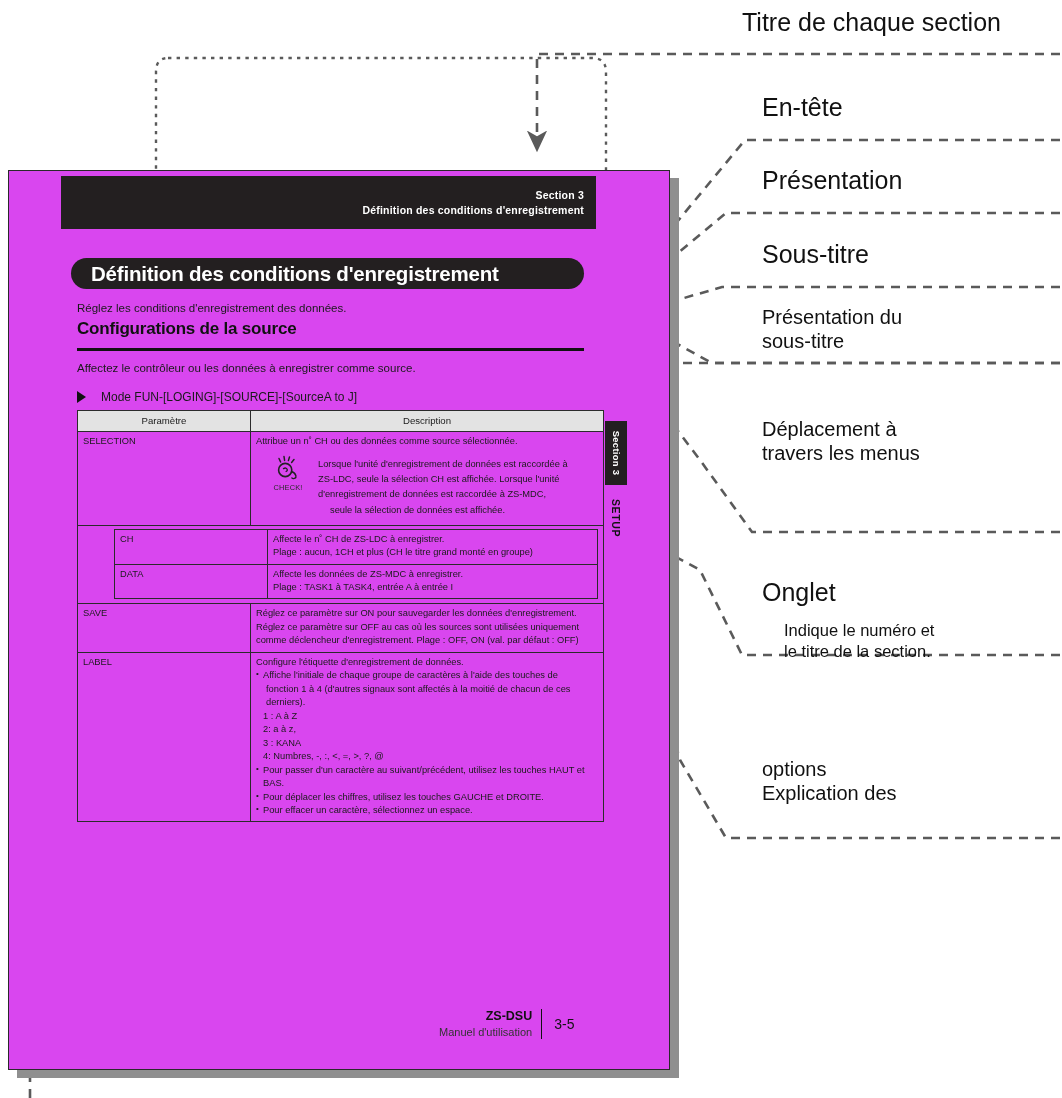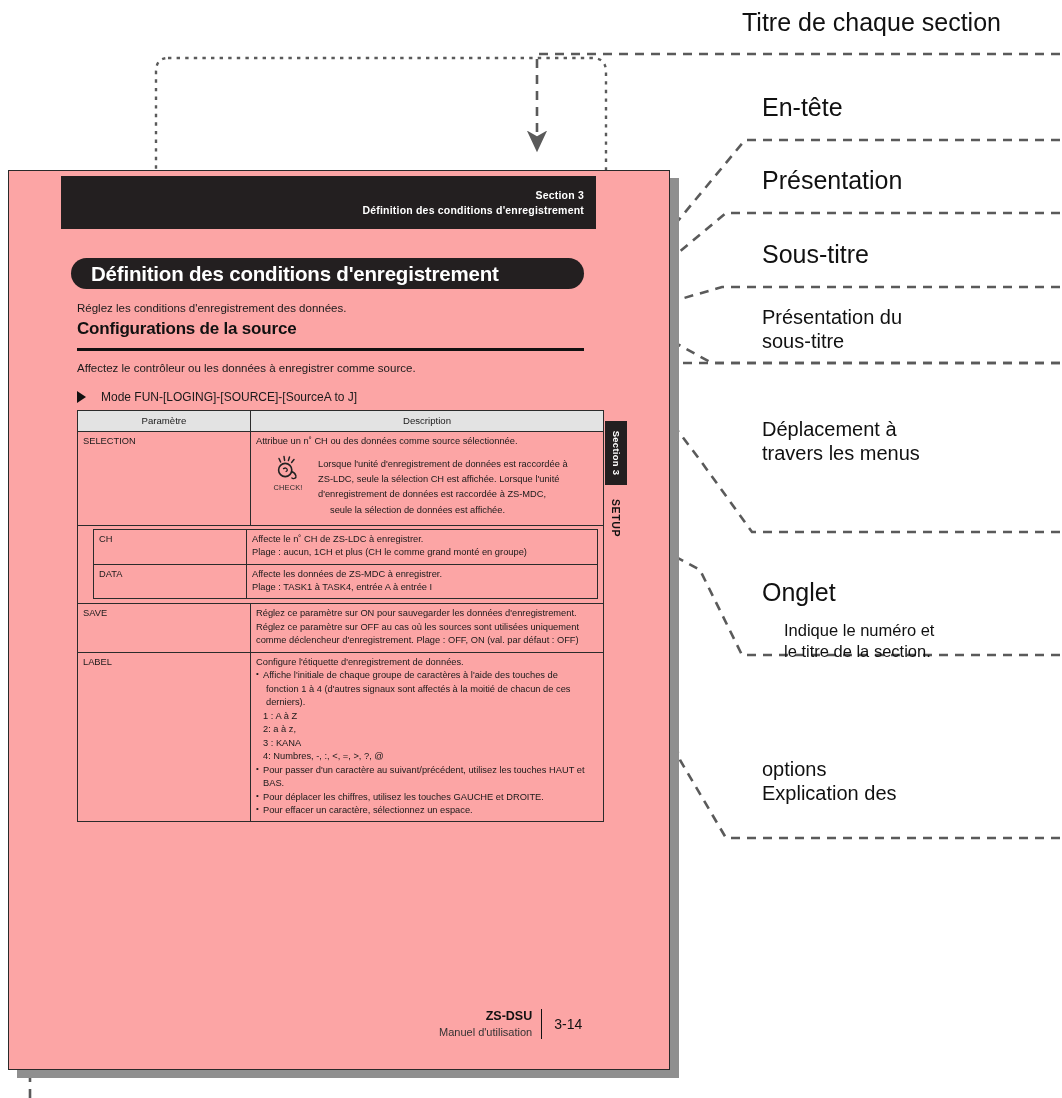--- a/index.html
+++ b/index.html
@@ -9,21 +9,21 @@
     color:#111;
   }
   #root{position:absolute;inset:0;}
 
   
   #callouts{position:absolute;left:0;top:0;width:1062px;height:1098px;pointer-events:none;}
 
   
   .page{
     position:absolute;left:8px;top:170px;width:662px;height:900px;
-    background:#fca5a5;border:1.5px solid #2a2a2a;box-sizing:border-box;
+    background:#d946ef;border:1.5px solid #2a2a2a;box-sizing:border-box;
   }
   .page-shadow{
     position:absolute;left:670px;top:178px;width:9px;height:900px;
     background:#8f8f8f;
   }
   .page-shadow-b{
     position:absolute;left:17px;top:1070px;width:662px;height:8px;
     background:#8f8f8f;
   }
 
@@ -79,21 +79,21 @@
   table.spec thead th{
     background:#e3e3e3;text-align:center;font-weight:normal;font-size:9.6px;padding:3px 4px;
   }
   .c-param{width:164px;}
   .c-desc{width:344px;}
 
   .sub-tbl{width:100%;border-collapse:collapse;table-layout:fixed;margin:0;}
   .sub-tbl td{border:1px solid #2b2b2b;padding:3px 5px 4px 5px;vertical-align:top;font-size:9.3px;line-height:1.45;}
   .sub-tbl td.p{width:142px;}
   td.nested{padding:0;border:none;}
-  .nested-wrap{margin-left:10px;}
+  .nested-wrap{margin-left:31px;}
 
   
   .check-box{display:flex;gap:8px;margin-top:7px;margin-bottom:3px;padding-left:10px;}
   .bulb{width:44px;flex:0 0 44px;display:flex;flex-direction:column;align-items:center;}
   .bulb-label{font-size:7.4px;color:#2a2a2a;margin-top:0px;letter-spacing:.2px;}
   .check-txt{font-size:9.3px;line-height:1.62;color:#1a1a1a;padding-top:2px;}
 
   .bul{margin:0;padding:0;list-style:none;}
   .bul li{position:relative;padding-left:7px;}
   .bul li:before{content:"\2022";position:absolute;left:0;top:-1px;font-size:8px;}
@@ -247,21 +247,21 @@
 
         <tr>
           <td class="nested" colspan="2">
             <div class="nested-wrap">
               <table class="sub-tbl">
                 <tbody>
                   <tr>
                     <td class="p">CH</td>
                     <td>
                       <div>Affecte le n˚ CH de ZS-LDC à enregistrer.</div>
-                      <div>Plage : aucun, 1CH et plus (CH le comme grand monté en groupe)</div>
+                      <div>Plage : aucun, 1CH et plus (CH le titre grand monté en groupe)</div>
                     </td>
                   </tr>
                   <tr>
                     <td class="p">DATA</td>
                     <td>
                       <div>Affecte les données de ZS-MDC à enregistrer.</div>
                       <div>Plage : TASK1 à TASK4, entrée A à entrée I</div>
                     </td>
                   </tr>
                 </tbody>
@@ -309,21 +309,21 @@
         <span>SETUP</span>
       </div>
     </div>
 
     <div class="footer">
       <div class="f-left">
         <div class="f-model">ZS-DSU</div>
         <div class="f-manual">Manuel d'utilisation</div>
       </div>
       <div class="f-div"></div>
-      <div class="f-page">3-14</div>
+      <div class="f-page">3-5</div>
     </div>
 
   </div>
 
   <div class="anno a-big" style="left:742px;top:8px;">Titre de chaque section</div>
 
   <div class="anno a-big" style="left:762px;top:93px;">En-tête</div>
 
   <div class="anno a-big" style="left:762px;top:166px;">Présentation</div>
 

